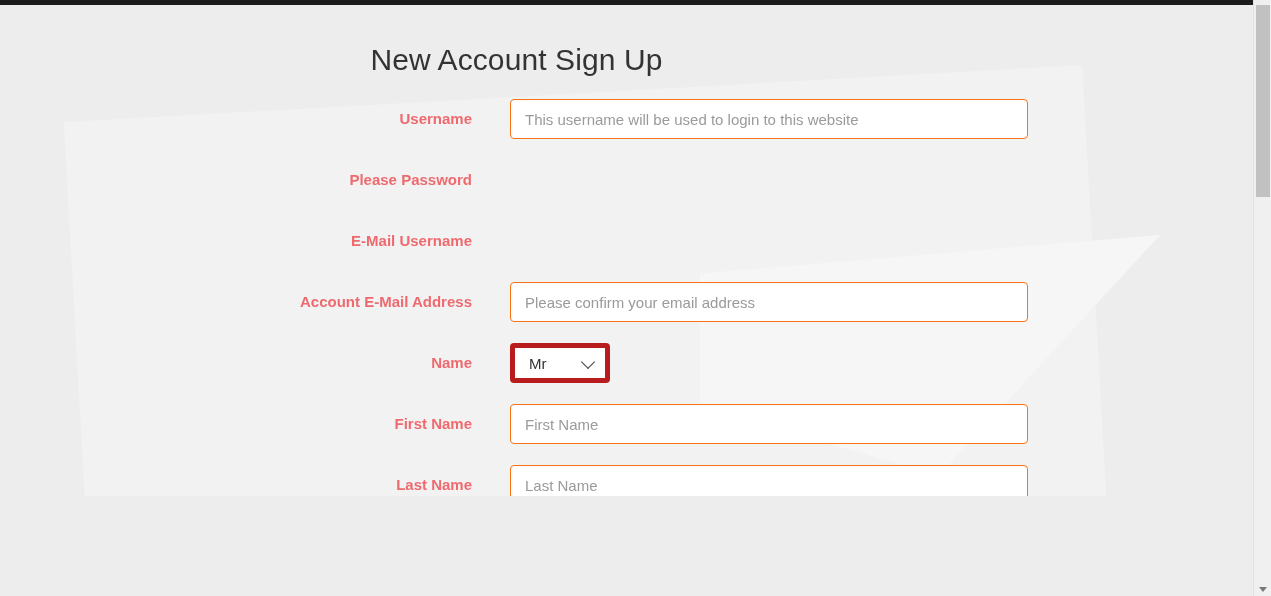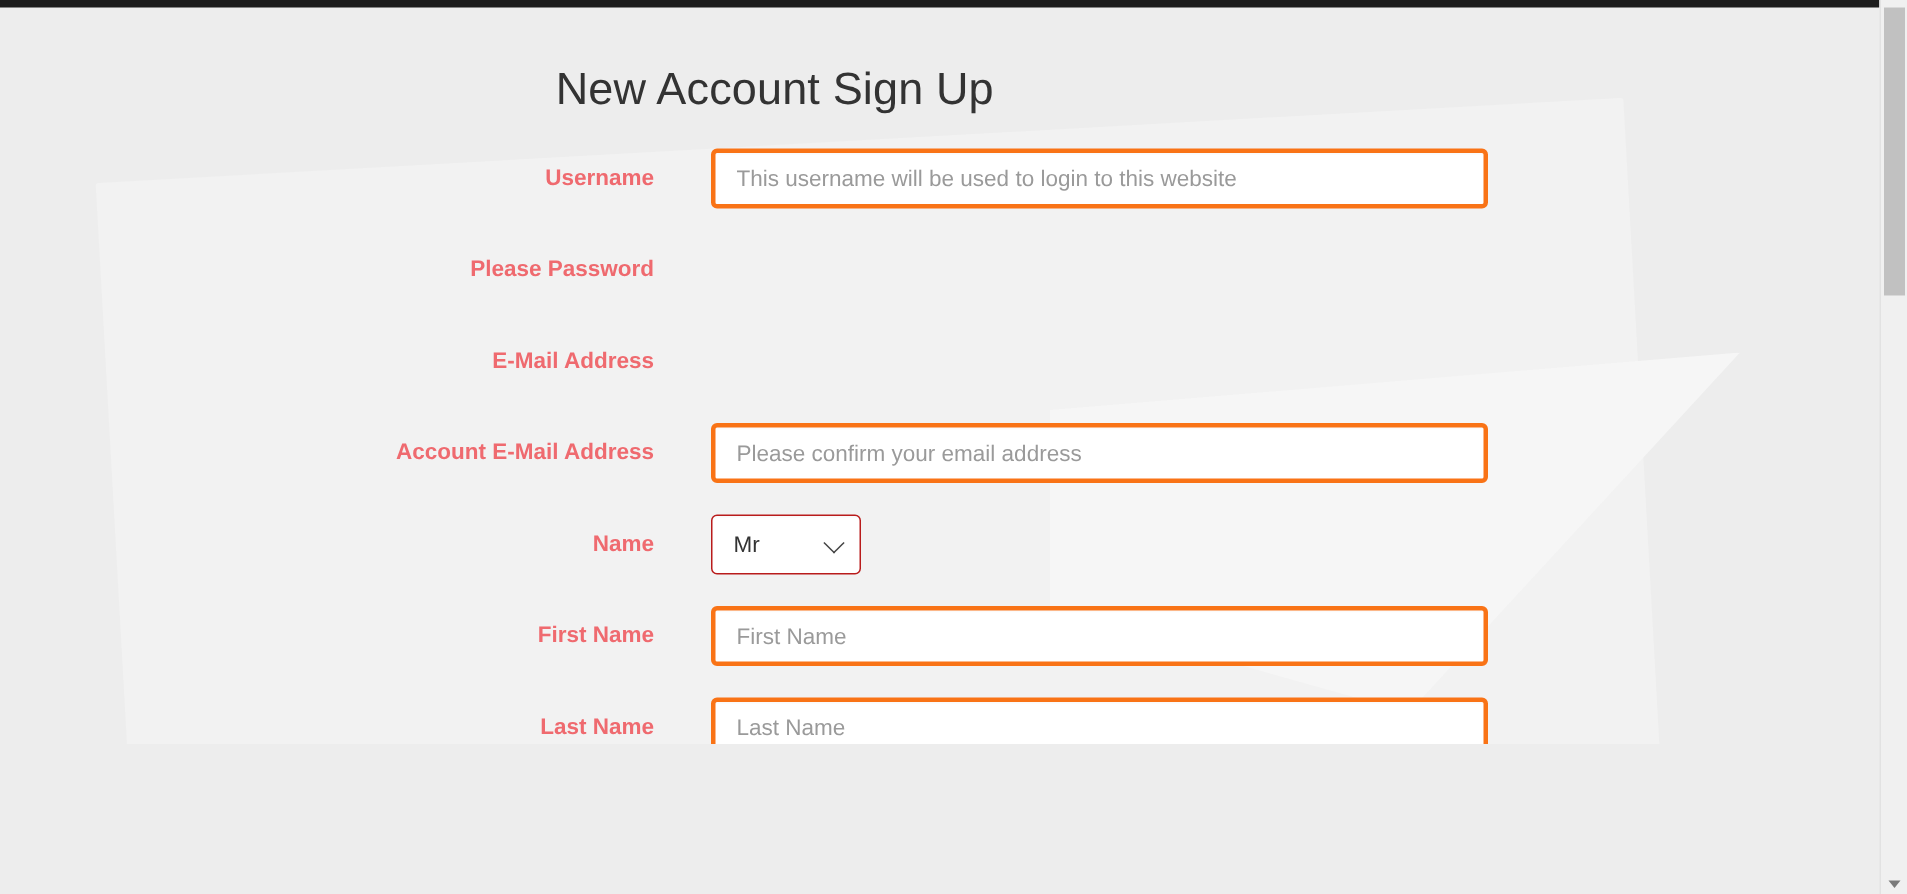--- a/index.html
+++ b/index.html
@@ -72,20 +72,21 @@
     font-weight: 400;
     color: #333333;
     margin: 0;
     padding-top: 38px;
     padding-right: 220px;
     letter-spacing: 0.1px;
   }
 
   .form {
     margin-top: 22px;
+    margin-left: 36px;
   }
 
   .form-row {
     display: flex;
     align-items: center;
     height: 40px;
     margin-bottom: 21px;
   }
 
   .form-label {
@@ -100,41 +101,41 @@
   }
 
   .field-wrap {
     flex: 0 0 auto;
   }
 
   .text-input {
     width: 518px;
     height: 40px;
     box-sizing: border-box;
-    border: 3px solid #f97316;
+    border: 1px solid #f97316;
     border-radius: 4px;
     background: #ffffff;
     font-family: "Liberation Sans", sans-serif;
     font-size: 15px;
     color: #555555;
     padding: 0 14px;
     outline: none;
     box-shadow: 0 1px 1px rgba(0,0,0,0.025) inset;
   }
   .text-input::placeholder {
     color: #9a9a9a;
     opacity: 1;
   }
 
   .select-box {
     position: relative;
     width: 100px;
     height: 40px;
     box-sizing: border-box;
-    border: 1px solid #b91c1c;
+    border: 5px solid #b91c1c;
     border-radius: 4px;
     background: #ffffff;
     display: flex;
     align-items: center;
     box-shadow: 0 1px 1px rgba(0,0,0,0.025) inset;
   }
   .select-value {
     font-size: 15px;
     color: #333333;
     padding-left: 14px;
@@ -243,21 +244,21 @@
           <input class="text-input" type="text" placeholder="This username will be used to login to this website" style="">
         </div>
       </div>
 
 
       <div class="form-row">
         <div class="form-label">Please Password</div>
       </div>
 
       <div class="form-row">
-        <div class="form-label">E-Mail Address</div>
+        <div class="form-label">E-Mail Username</div>
       </div>
 
       <div class="form-row">
         <div class="form-label">Account E-Mail Address</div>
         <div class="field-wrap">
           <input class="text-input" type="text" placeholder="Please confirm your email address" style="">
         </div>
       </div>
 
       <div class="form-row">

